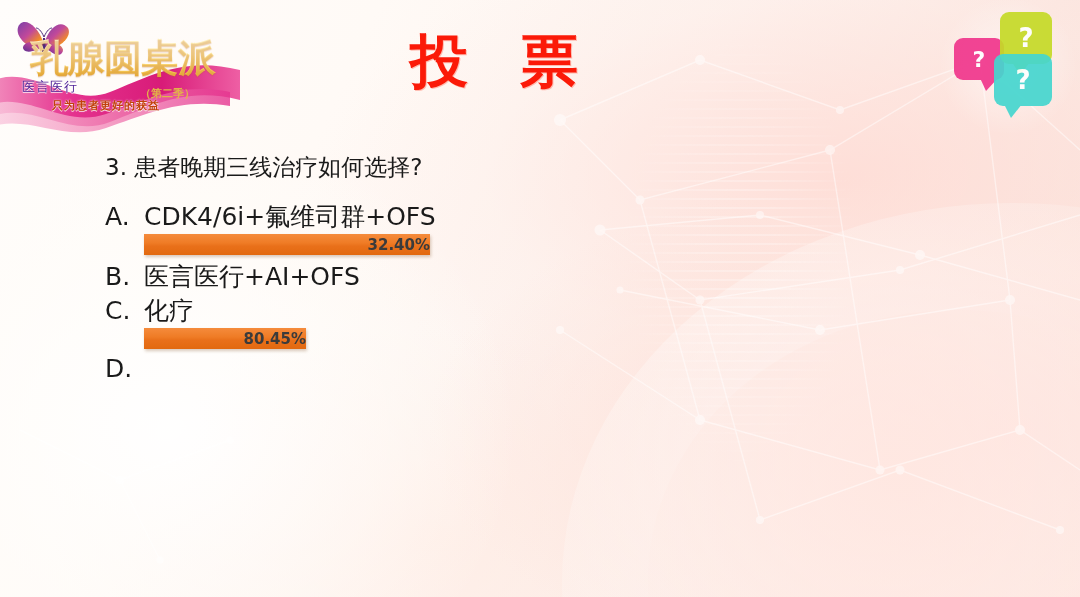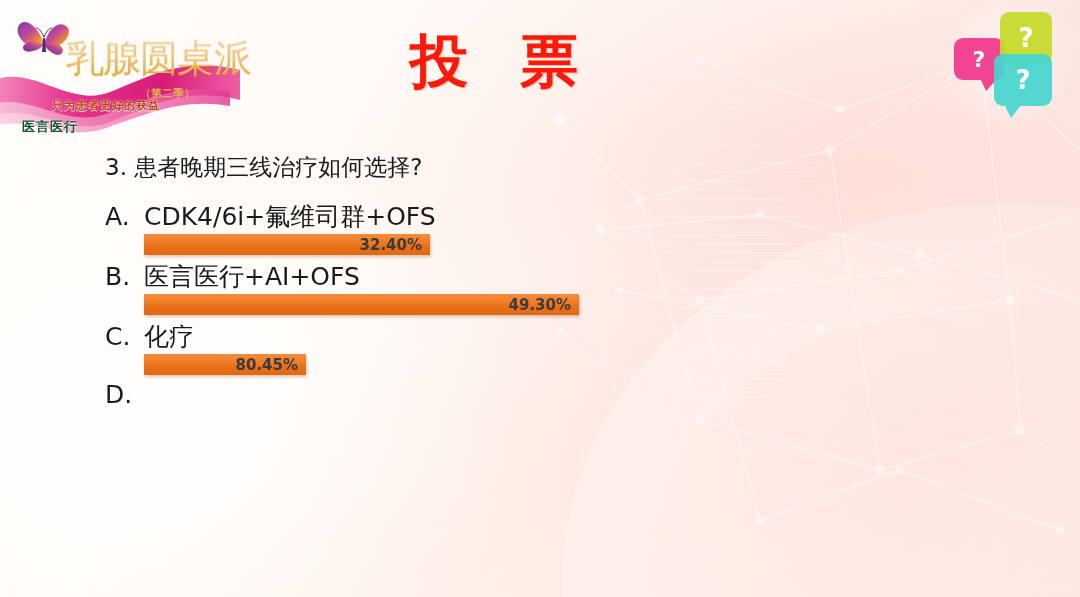--- a/index.html
+++ b/index.html
@@ -98,55 +98,53 @@
   }
   .logo-main {
     position: absolute;
     left: 30px;
     top: 30px;
     width: 190px;
     height: 56px;
     display: flex;
     align-items: center;
     font-family: "DejaVu Sans", sans-serif;
-    font-weight: 400;
+    font-weight: 700;
     font-size: 38px;
     letter-spacing: -1px;
     background: linear-gradient(180deg, #fff9dd 0%, #ffe89a 45%, #f6c64a 78%, #e8a92c 100%);
     -webkit-background-clip: text;
     background-clip: text;
     color: transparent;
     text-shadow: 0 1px 1px rgba(180,90,30,0.25);
     white-space: nowrap;
-    margin-left: 36px;
   }
   .logo-season {
     position: absolute;
     left: 92px;
     top: 86px;
     font-family: "DejaVu Sans", sans-serif;
     font-size: 11px;
     font-weight: 700;
     color: #e2b24a;
     letter-spacing: 0px;
     white-space: nowrap;
     margin-left: 48px;
   }
   .logo-tag1 {
     position: absolute;
     left: 22px;
     top: 78px;
     font-family: "DejaVu Sans", sans-serif;
     font-size: 13px;
-    font-weight: 700;
-    color: #14532d;
+    font-weight: 400;
+    color: #4c1d95;
     letter-spacing: 1px;
     text-shadow: 0 0 2px rgba(255,255,255,0.9), 0 1px 0 rgba(255,255,255,0.8);
     white-space: nowrap;
-    margin-top: 40px;
   }
   .logo-tag2 {
     position: absolute;
     left: 52px;
     top: 98px;
     font-family: "DejaVu Sans", sans-serif;
     font-size: 11px;
     font-weight: 700;
     color: #c2410c;
     letter-spacing: 1px;
@@ -288,21 +286,20 @@
     box-shadow: 1px 2px 3px rgba(120,70,20,0.28);
     display: flex;
     align-items: center;
     justify-content: flex-end;
   }
   .bar-value {
     font-family: "DejaVu Sans", sans-serif;
     font-size: 15px;
     font-weight: 700;
     color: #3b3b3b;
-    padding-right: 8px;
     letter-spacing: 0px;
   }
   .bar-value-empty {
     position: absolute;
     left: 8px;
     top: 1px;
     font-family: "DejaVu Sans", sans-serif;
     font-size: 15px;
     font-weight: 700;
     color: #3b3b3b;
@@ -442,25 +439,20 @@
             <span class="bar-value">32.40%</span>
           </div>
         </div>
       </div>
 
       <div class="option">
         <div class="option-line">
           <span class="option-letter">B.</span>
           <span class="option-text">医言医行+AI+OFS</span>
         </div>
-        <div class="bar-row">
-          <div class="bar" style="width: 435px;">
-            <span class="bar-value">49.30%</span>
-          </div>
-        </div>
       </div>
 
       <div class="option">
         <div class="option-line">
           <span class="option-letter">C.</span>
           <span class="option-text">化疗</span>
         </div>
         <div class="bar-row">
           <div class="bar" style="width: 162px;">
             <span class="bar-value">80.45%</span>

